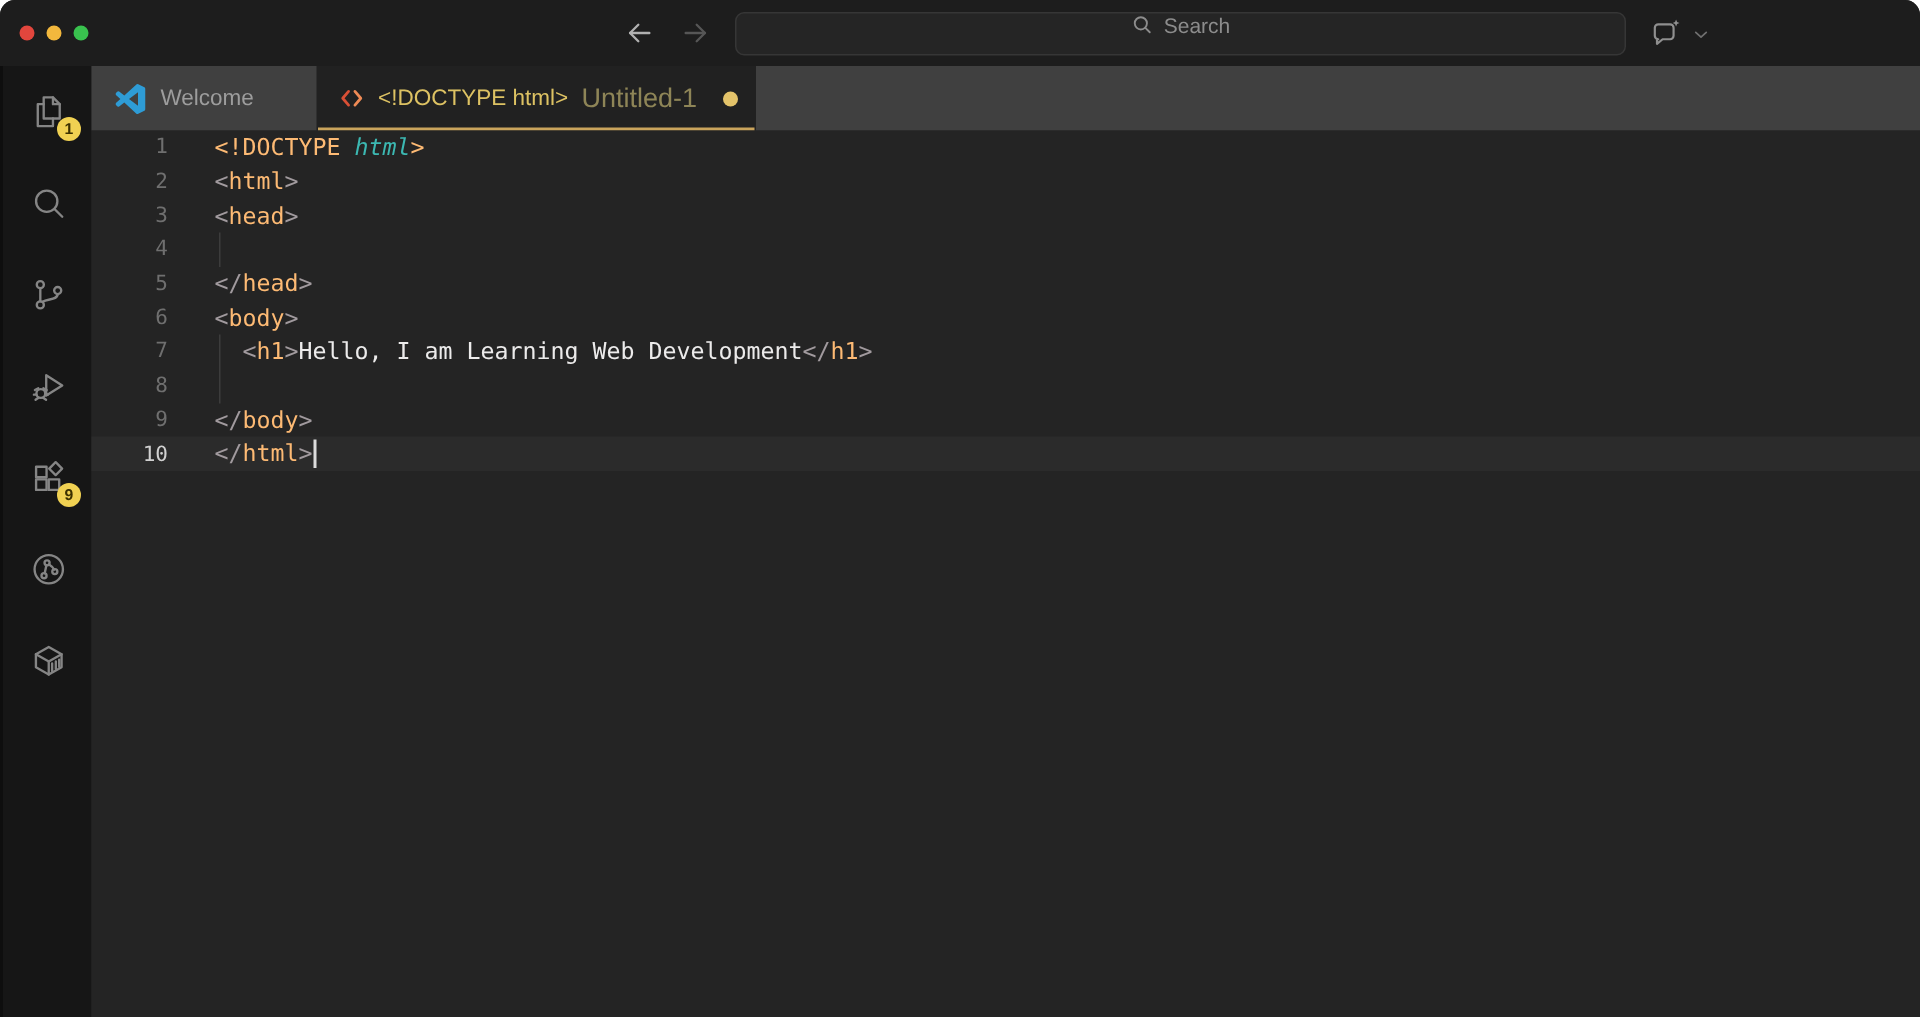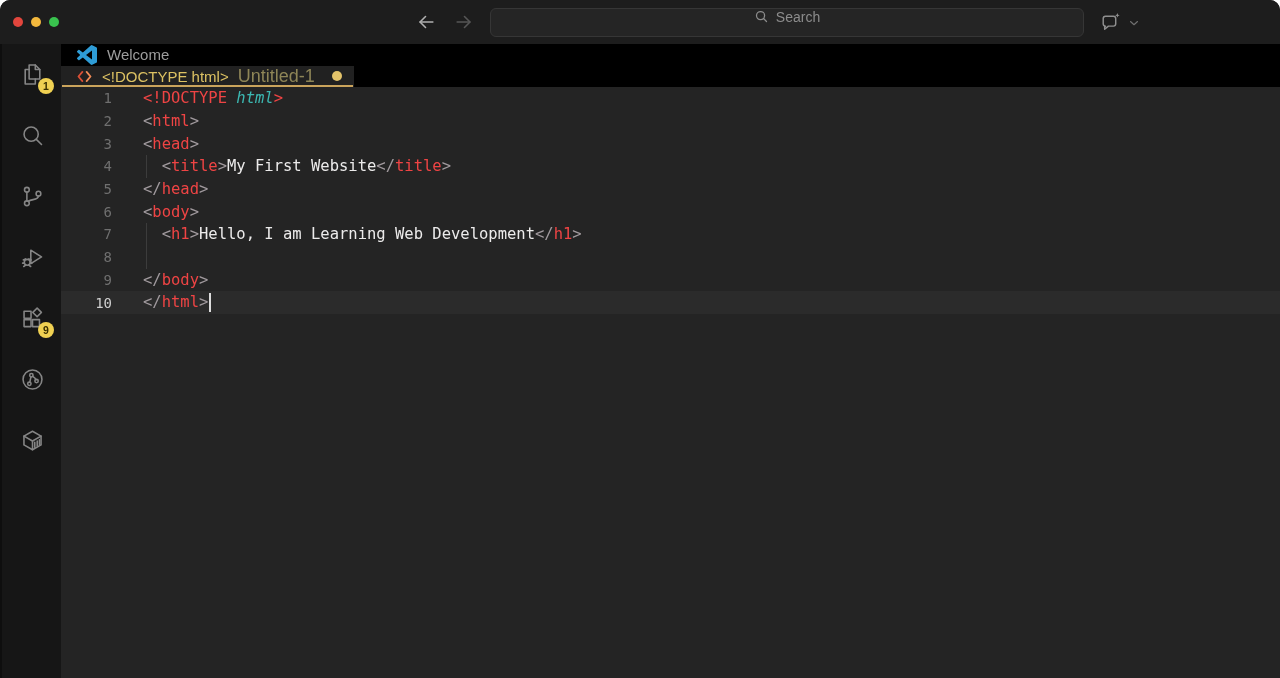--- a/index.html
+++ b/index.html
@@ -32,21 +32,21 @@
     border-left:2px solid #0e0e0e;box-sizing:border-box;
   }
   .ab-item{position:relative;width:61px;height:61px;display:flex;align-items:center;justify-content:center;}
   .ab-item svg{display:block;}
   .ab-badge{
     position:absolute;right:9px;bottom:11px;min-width:16px;height:16px;border-radius:9px;
     background:#f0d152;color:#3a3000;font-size:10.5px;font-weight:bold;
     display:flex;align-items:center;justify-content:center;padding:0 2px;box-sizing:border-box;
   }
   
-  .tabbar{position:absolute;left:61px;top:44px;right:0;height:43px;background:#000000;display:flex;flex-direction:column;}
+  .tabbar{position:absolute;left:61px;top:44px;right:0;height:43px;background:#404040;display:flex;}
   .tab{position:relative;display:flex;align-items:center;height:100%;box-sizing:border-box;cursor:default;}
   .tab.welcome{width:150px;padding-left:16px;gap:10px;}
   .tab.welcome .tab-label{color:#9d9d9d;font-size:15px;}
   .tab.active-tab{width:293px;padding-left:15px;padding-right:12px;background:#212121;}
   .tab.active-tab::after{
     content:"";position:absolute;left:1px;right:1px;bottom:0;height:2.5px;background:#caa45c;
   }
   .tab-title{color:#ddc263;font-size:15px;white-space:nowrap;margin-left:9px;}
   .tab-desc{color:#8e8557;font-size:18px;margin-left:9px;white-space:nowrap;}
   .mod-dot{width:10px;height:10px;border-radius:50%;background:#e3c36a;margin-left:auto;}
@@ -58,21 +58,21 @@
   .code-line{position:relative;display:flex;height:22.7px;align-items:center;white-space:pre;}
   .code-line.current{background:#2b2b2b;}
   .gutter{
     width:82px;box-sizing:border-box;padding-right:31px;text-align:right;
     color:#6f6f6f;font-size:14px;flex:none;
   }
   .code-line.current .gutter{color:#d0d0d0;}
   .code-text{white-space:pre;}
   .indent-guide{position:absolute;left:85px;top:0;bottom:0;width:1px;background:#3c3c3c;}
   .tk-pu{color:#a19a9e;}
-  .tk-tag{color:#ef4444;}
+  .tk-tag{color:#fdba74;}
   .tk-txt{color:#ecebeb;}
   .tk-pl{color:#ecebeb;}
   .tk-teal{color:#3cb8b2;font-style:italic;}
   .caret{display:inline-block;width:2px;height:19px;background:#dcdcdc;vertical-align:middle;margin-left:1px;}
 </style>
 </head>
 <body>
 
 <div class="window">
 
@@ -189,21 +189,21 @@
       <span class="tab-title">&lt;!DOCTYPE html&gt;</span>
       <span class="tab-desc">Untitled-1</span>
       <span class="mod-dot"></span>
     </div>
   </div>
 
   <div class="editor" id="code-area">
       <div class="code-line"><span class="gutter">1</span><span class="code-text"><span class="tk-tag">&lt;!DOCTYPE </span><span class="tk-teal">html</span><span class="tk-tag">&gt;</span></span></div>
       <div class="code-line"><span class="gutter">2</span><span class="code-text"><span class="tk-pu">&lt;</span><span class="tk-tag">html</span><span class="tk-pu">&gt;</span></span></div>
       <div class="code-line"><span class="gutter">3</span><span class="code-text"><span class="tk-pu">&lt;</span><span class="tk-tag">head</span><span class="tk-pu">&gt;</span></span></div>
-      <div class="code-line"><span class="indent-guide"></span><span class="gutter">4</span><span class="code-text"><span class="tk-pl">  </span><span class="tk-pu">&lt;</span><span class="tk-tag">title</span><span class="tk-pu">&gt;</span><span class="tk-txt">My First Website</span><span class="tk-pu">&lt;/</span><span class="tk-tag">title</span><span class="tk-pu">&gt;</span></span></div>
+      <div class="code-line"><span class="indent-guide"></span><span class="gutter">4</span></div>
       <div class="code-line"><span class="gutter">5</span><span class="code-text"><span class="tk-pu">&lt;/</span><span class="tk-tag">head</span><span class="tk-pu">&gt;</span></span></div>
       <div class="code-line"><span class="gutter">6</span><span class="code-text"><span class="tk-pu">&lt;</span><span class="tk-tag">body</span><span class="tk-pu">&gt;</span></span></div>
       <div class="code-line"><span class="indent-guide"></span><span class="gutter">7</span><span class="code-text"><span class="tk-pl">  </span><span class="tk-pu">&lt;</span><span class="tk-tag">h1</span><span class="tk-pu">&gt;</span><span class="tk-txt">Hello, I am Learning Web Development</span><span class="tk-pu">&lt;/</span><span class="tk-tag">h1</span><span class="tk-pu">&gt;</span></span></div>
       <div class="code-line"><span class="indent-guide"></span><span class="gutter">8</span></div>
       <div class="code-line"><span class="gutter">9</span><span class="code-text"><span class="tk-pu">&lt;/</span><span class="tk-tag">body</span><span class="tk-pu">&gt;</span></span></div>
       <div class="code-line current"><span class="gutter">10</span><span class="code-text"><span class="tk-pu">&lt;/</span><span class="tk-tag">html</span><span class="tk-pu">&gt;</span><span class="caret"></span></span></div>
     </div>
 
 </div>
 

